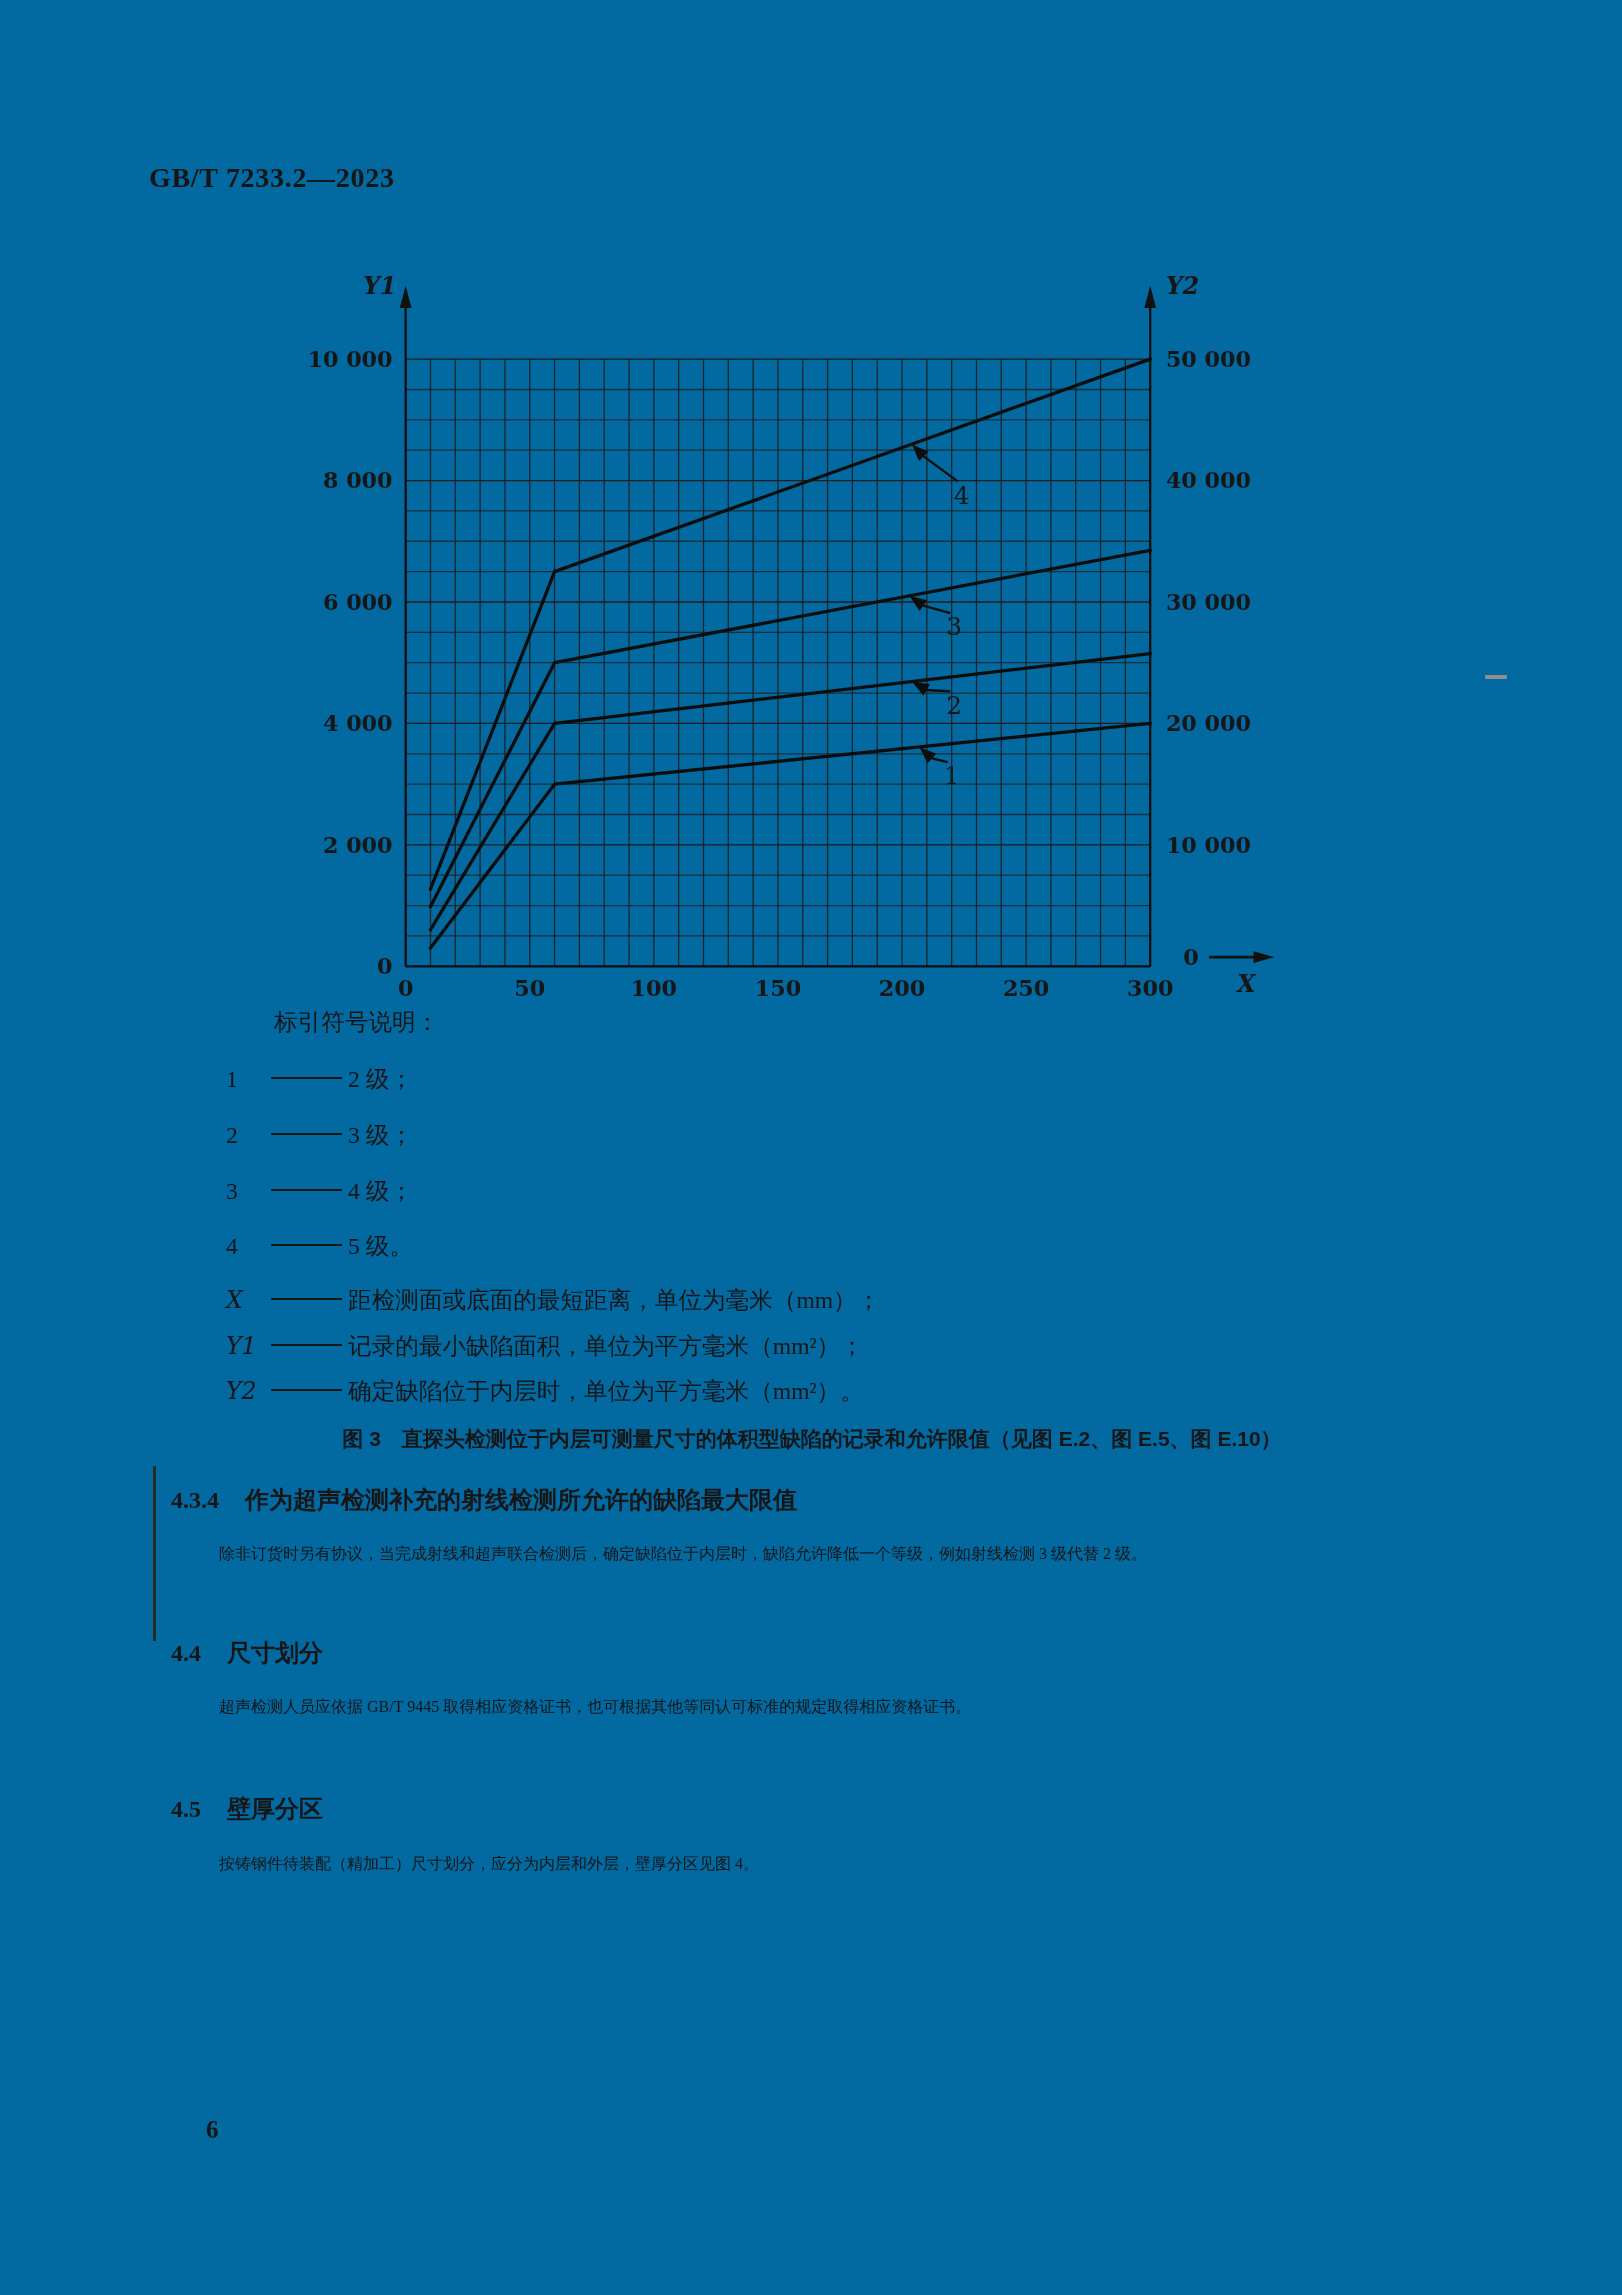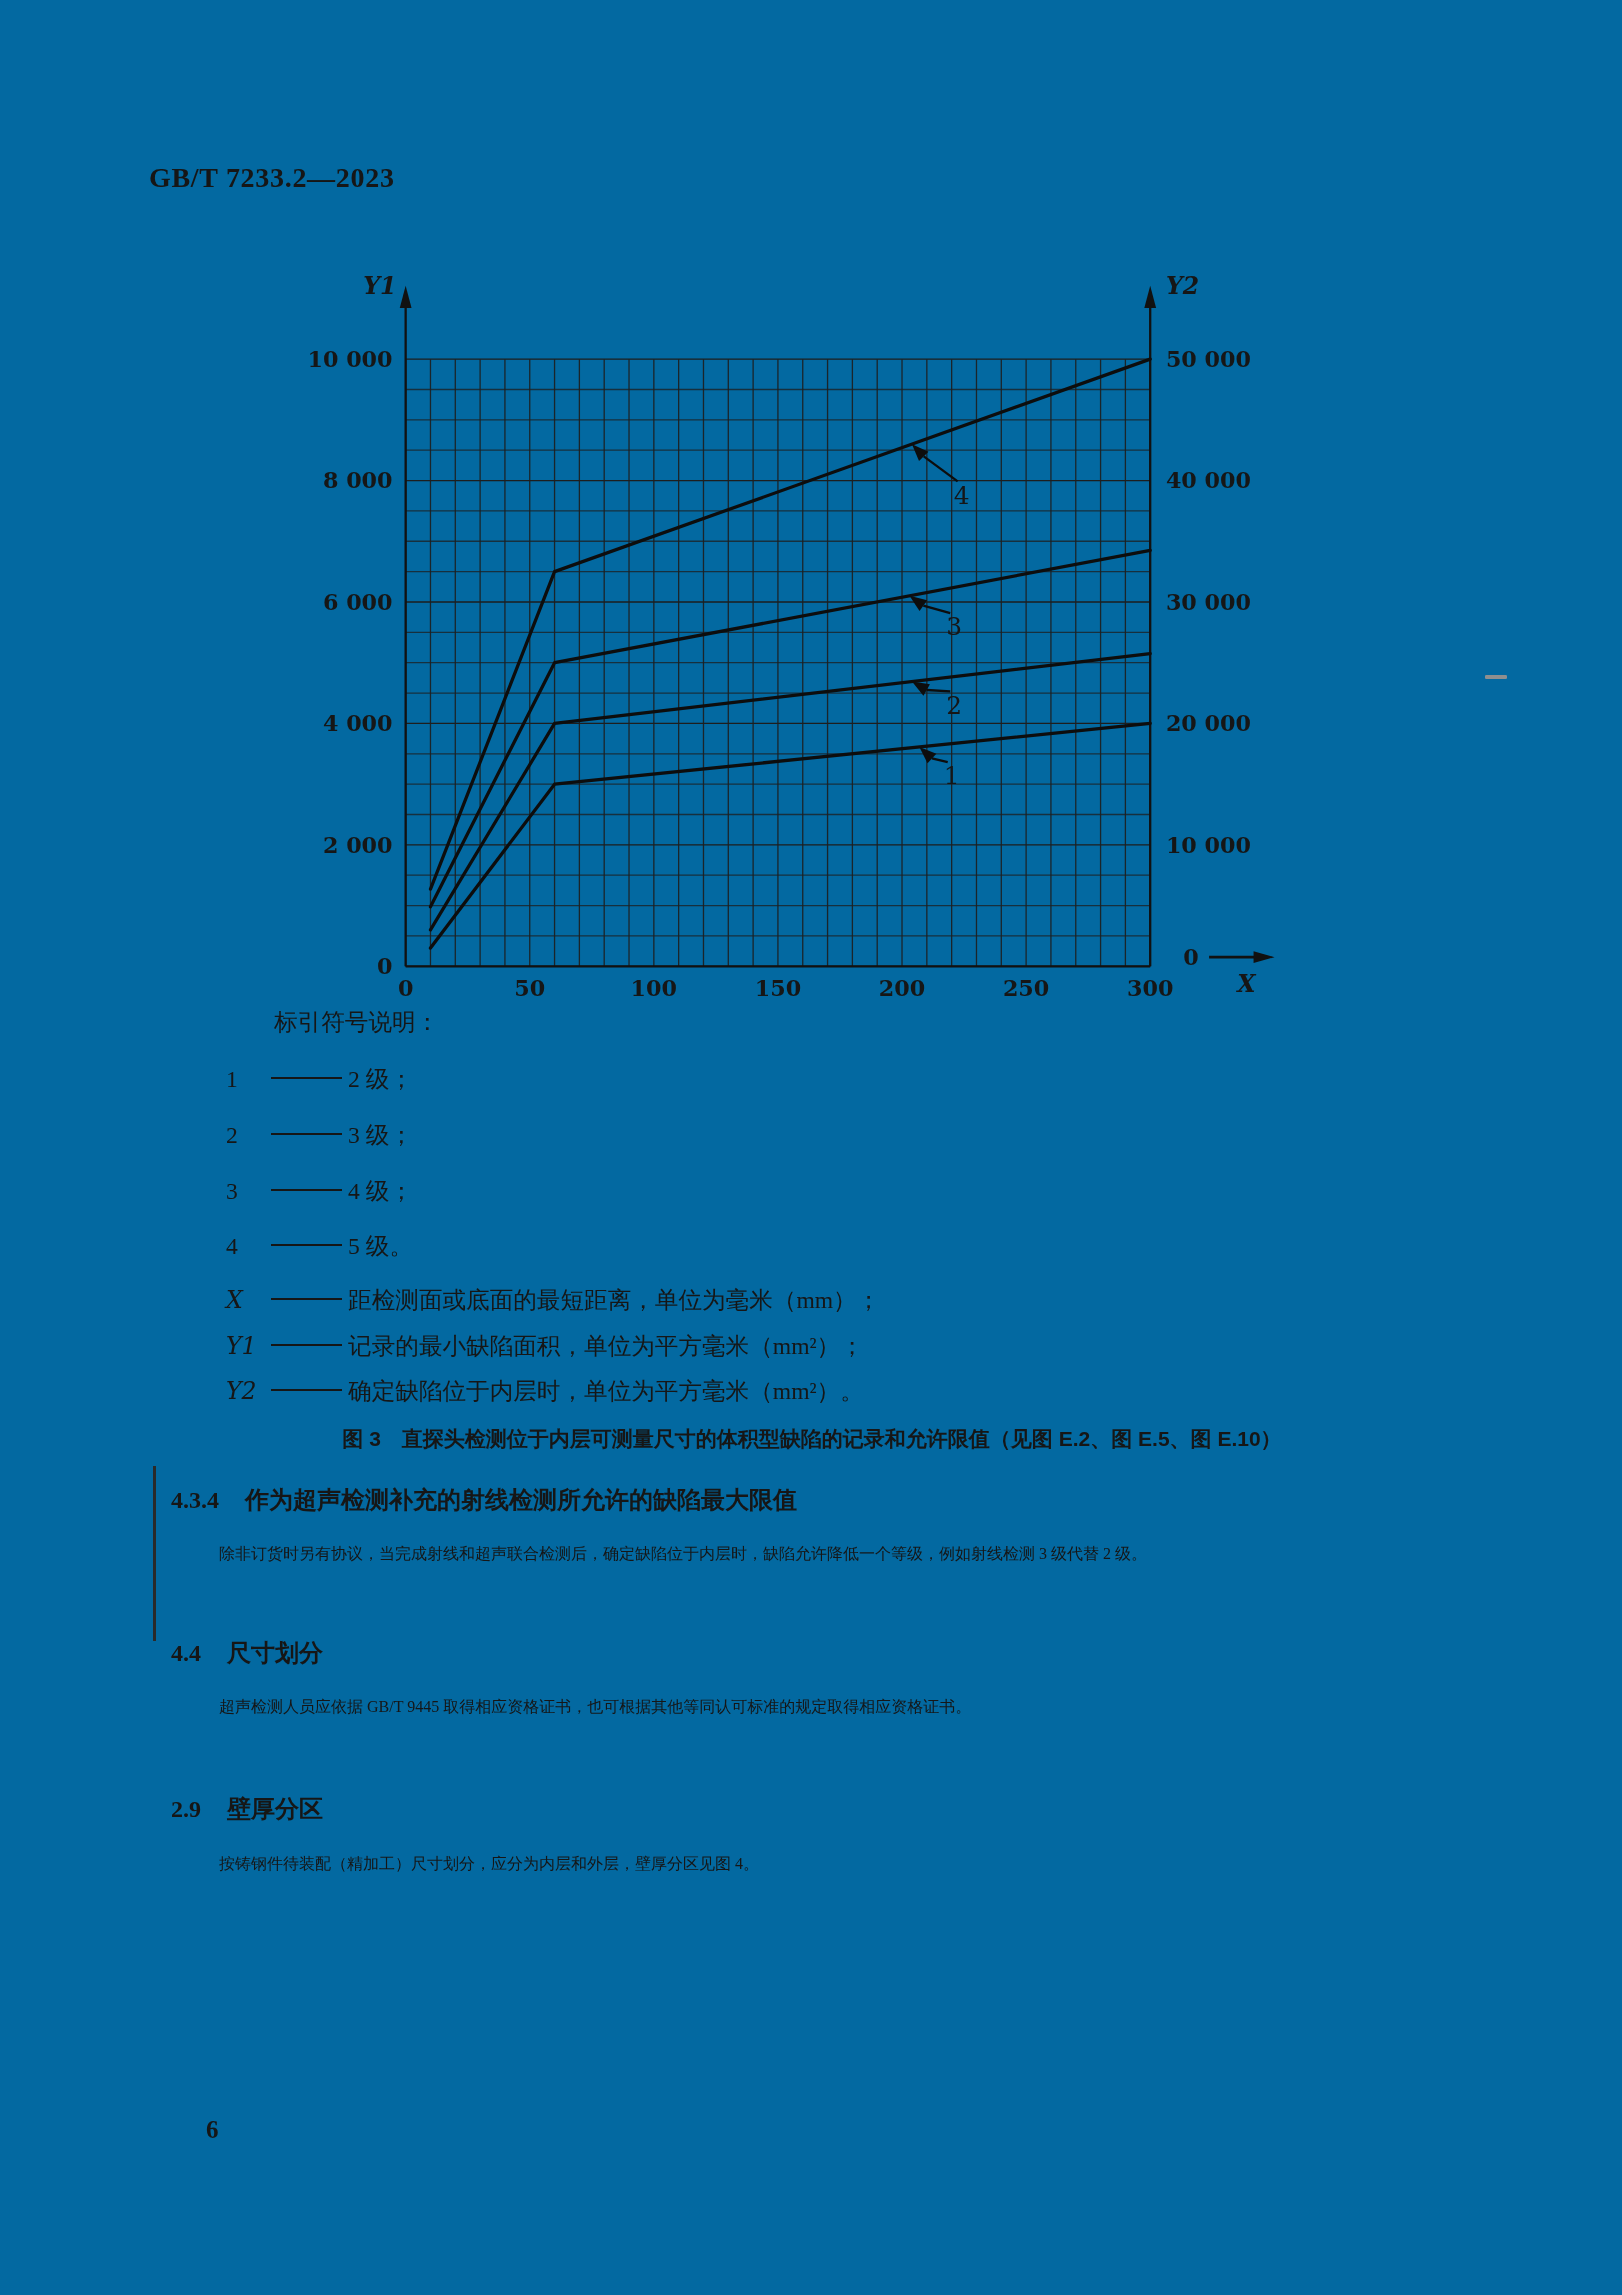--- a/index.html
+++ b/index.html
@@ -183,21 +183,21 @@
     </div>
 
   <div class="figure-caption">图 3　直探头检测位于内层可测量尺寸的体积型缺陷的记录和允许限值（见图 E.2、图 E.5、图 E.10）</div>
 
   <div id="sections">
       <div class="sec-heading" style="top: 1484px;"><span class="sec-num">4.3.4</span><span>作为超声检测补充的射线检测所允许的缺陷最大限值</span></div>
       <div class="sec-para" style="top: 1530px;">除非订货时另有协议，当完成射线和超声联合检测后，确定缺陷位于内层时，缺陷允许降低一个等级，例如射线检测 3 级代替 2 级。</div>
       <div class="change-bar"></div>
       <div class="sec-heading" style="top: 1637px;"><span class="sec-num">4.4</span><span>尺寸划分</span></div>
       <div class="sec-para" style="top: 1683px;">超声检测人员应依据 GB/T 9445 取得相应资格证书，也可根据其他等同认可标准的规定取得相应资格证书。</div>
-      <div class="sec-heading" style="top: 1793px;"><span class="sec-num">2.9</span><span>壁厚分区</span></div>
+      <div class="sec-heading" style="top: 1793px;"><span class="sec-num">4.5</span><span>壁厚分区</span></div>
       <div class="sec-para" style="top: 1840px;">按铸钢件待装配（精加工）尺寸划分，应分为内层和外层，壁厚分区见图 4。</div>
     </div>
 
   <div class="margin-dash"></div>
 
   <div class="page-number">6</div>
 </div>
 
 
 </body></html>

